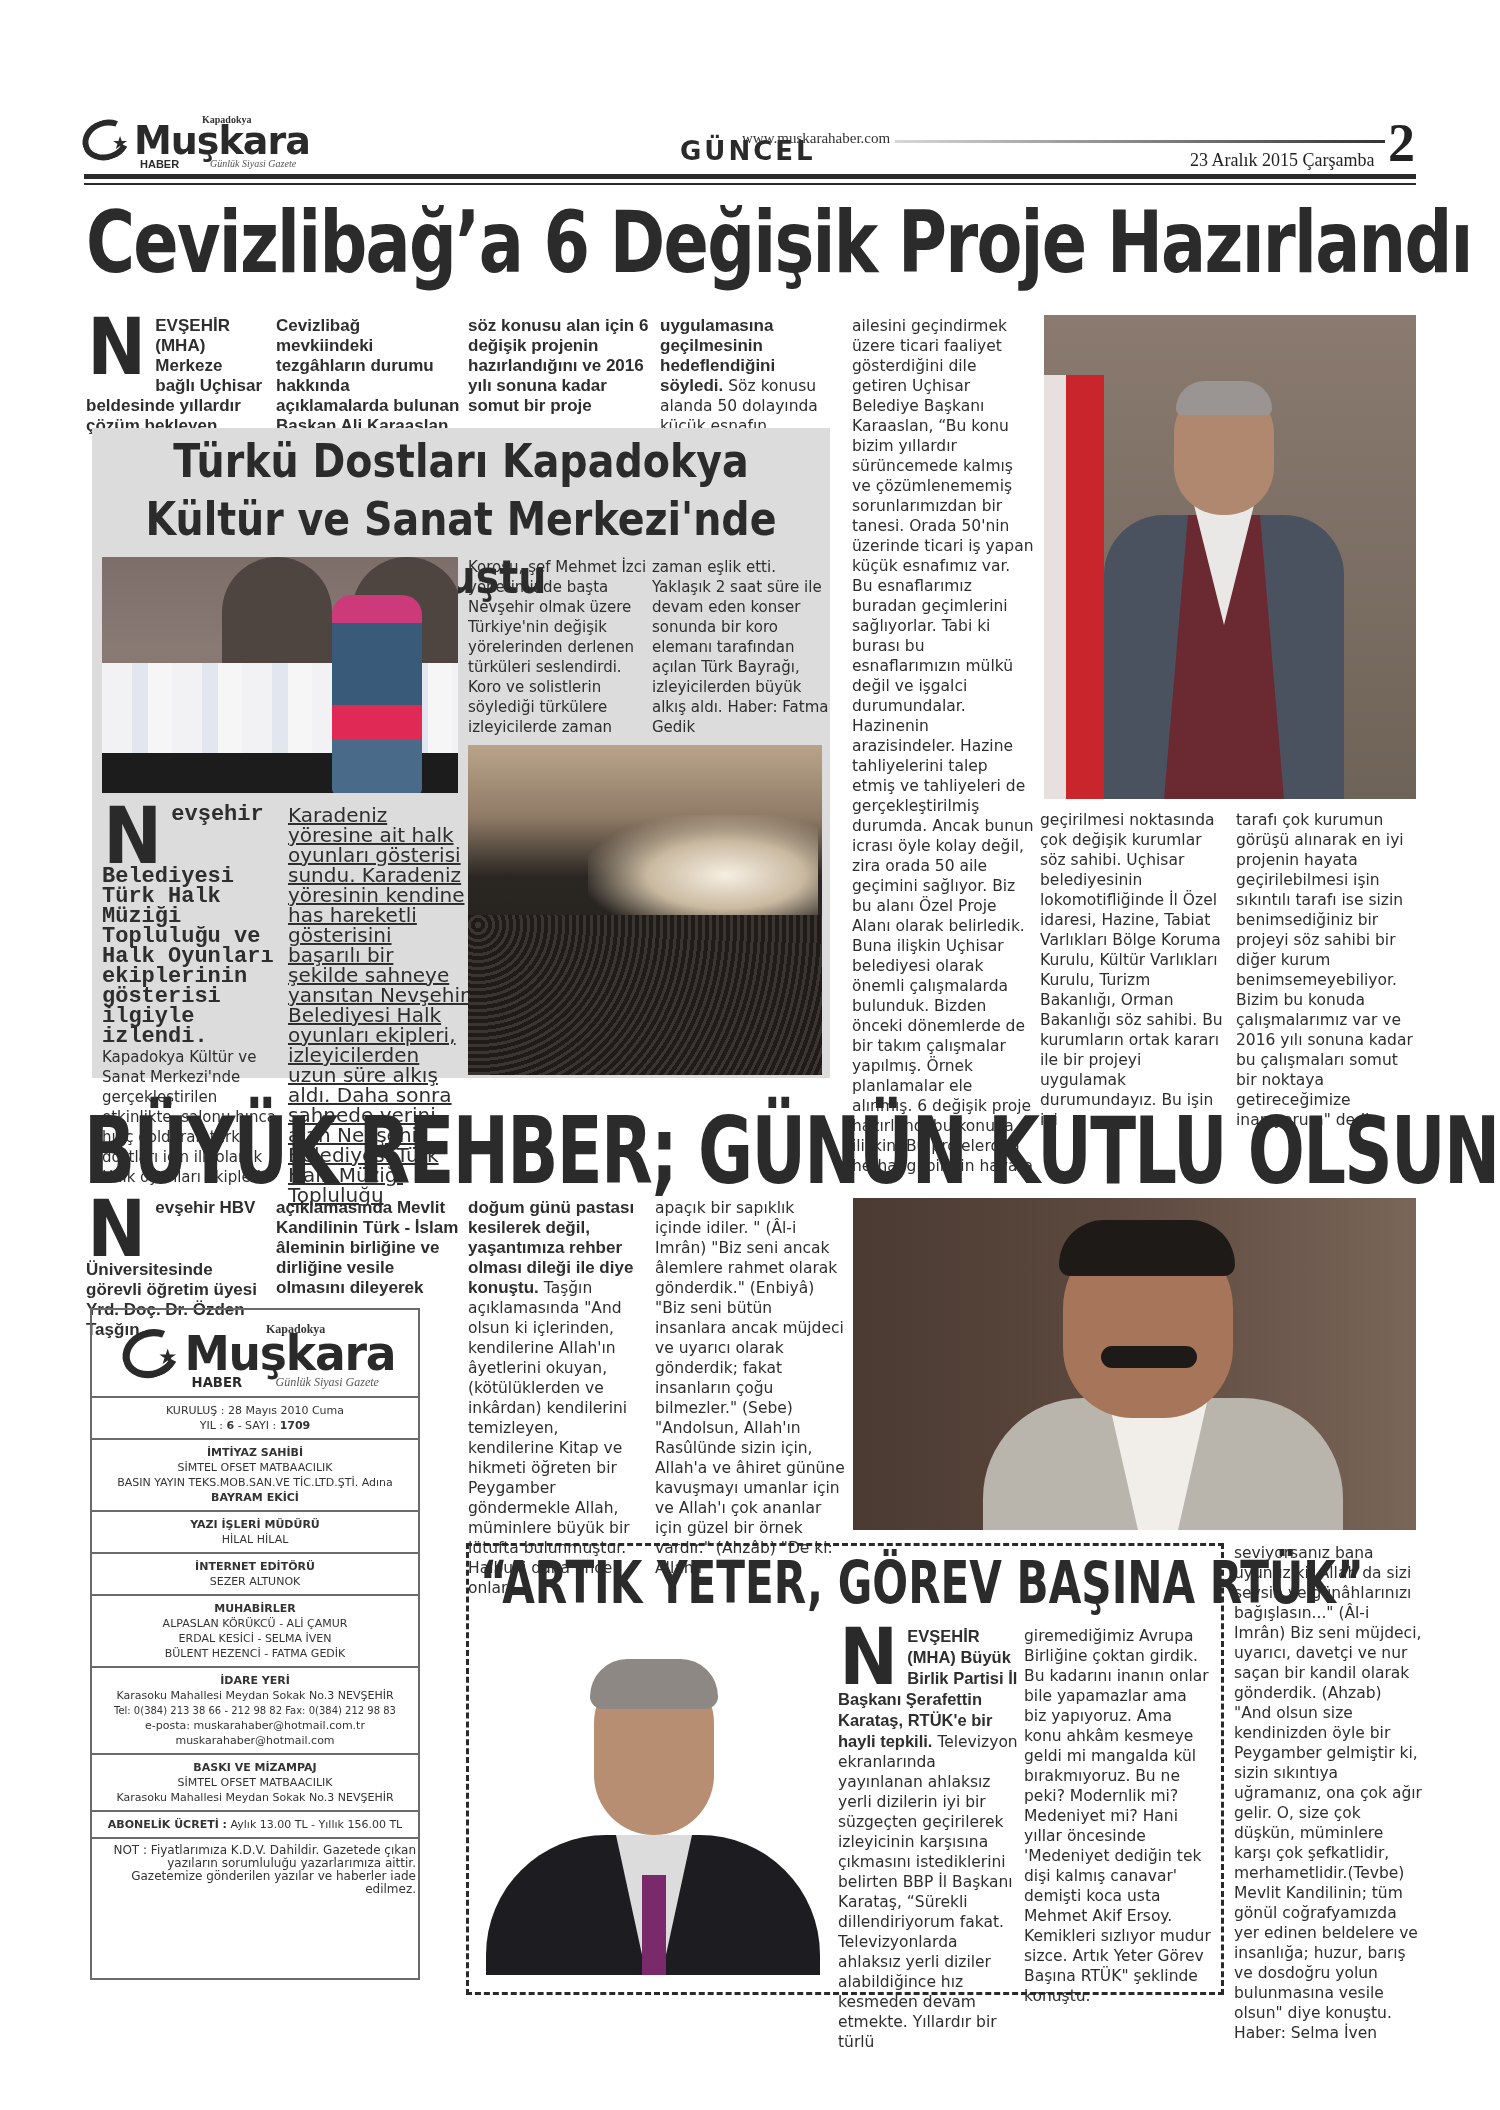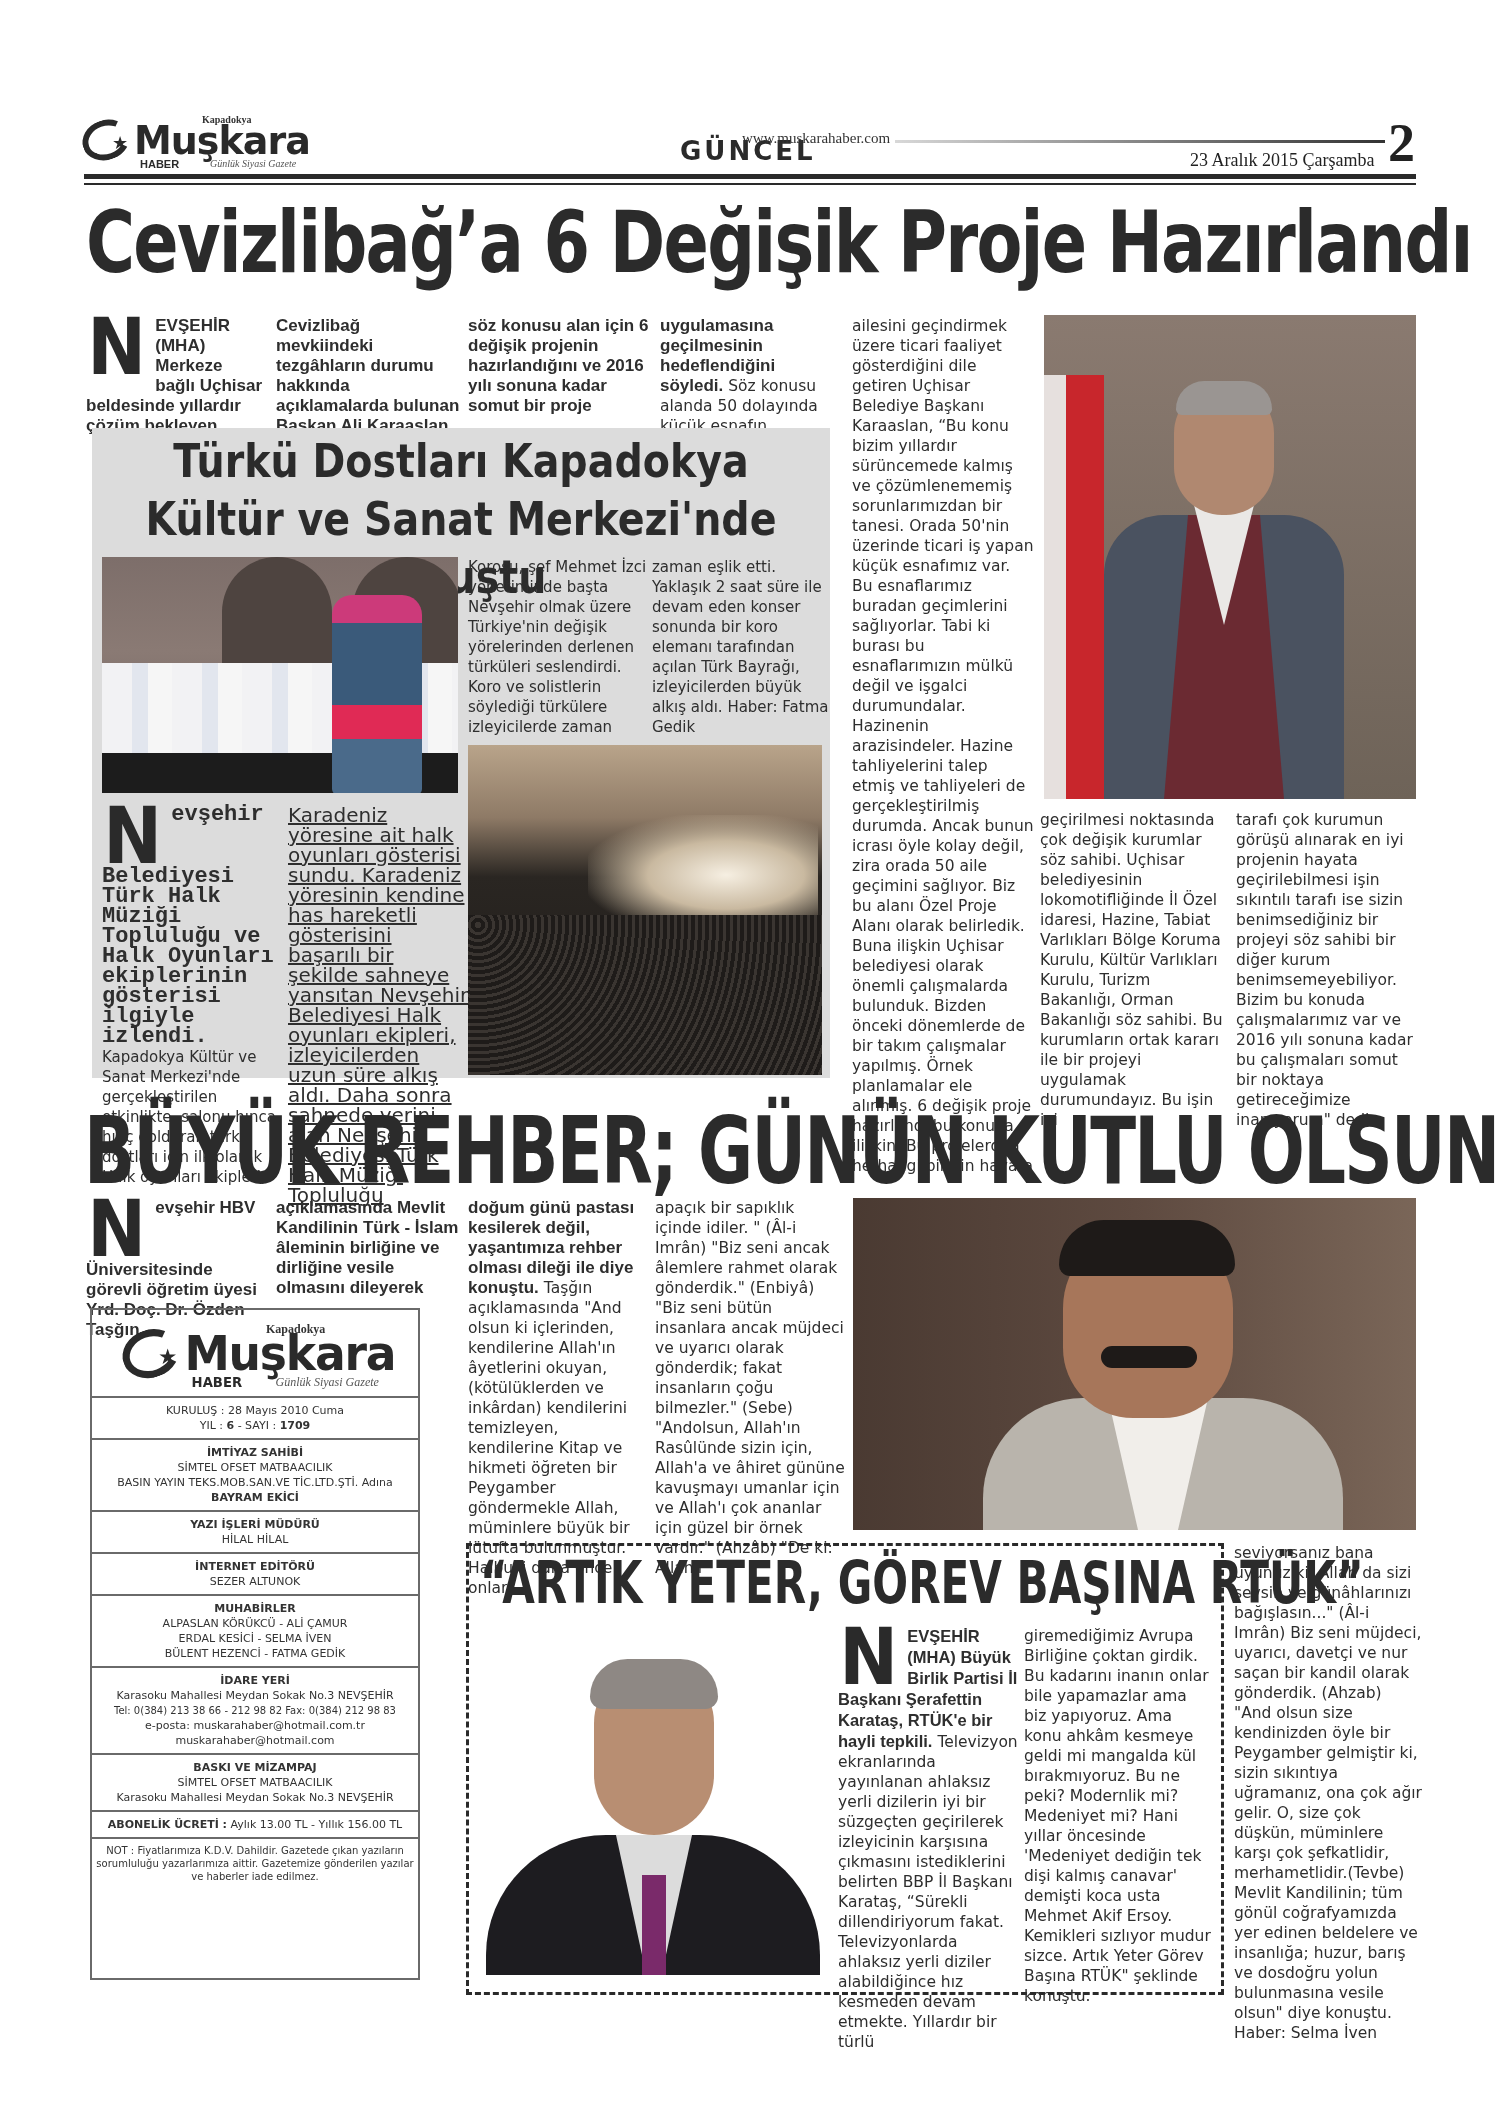--- a/index.html
+++ b/index.html
@@ -71,21 +71,21 @@
   .kar-tie { position: absolute; left: 156px; top: 230px; width: 24px; height: 100px; background: #7a2a6a; }
   .kar-head { position: absolute; left: 108px; top: 20px; width: 120px; height: 170px; background: #b88e72; border-radius: 58px 58px 60px 60px; }
   .kar-hair { position: absolute; left: 104px; top: 14px; width: 128px; height: 50px; background: #8e8884; border-radius: 60px 60px 20px 20px; }
 
   
   .impressum { position: absolute; left: 90px; top: 1308px; width: 330px; height: 672px; border: 2px solid #6a6a6a; font-family: "DejaVu Sans", sans-serif; color: #333; text-align: center; }
   .imp-logo { position: relative; height: 88px; border-bottom: 2px solid #6a6a6a; }
   .imp-sec { border-bottom: 2px solid #6a6a6a; padding: 5px 2px; font-size: 11px; line-height: 15px; }
   .imp-sec:last-child { border-bottom: none; }
   .imp-sec .t { font-weight: bold; }
-  .imp-small { font-size: 10px; line-height: 13px; }
+  .imp-small { font-size: 12px; line-height: 13px; text-align: right; }
 
   
   .dashbox { position: absolute; left: 466px; top: 1543px; width: 758px; height: 452px; border: 3px dashed #2a2a2a; }
   .rtuk-title { position: absolute; left: 480px; top: 1548px; font-family: "DejaVu Sans", sans-serif; font-weight: bold; font-size: 54px; color: #2b2b2b; white-space: nowrap; transform: scale(0.78, 1.1); transform-origin: left top; }
 </style>
 </head>
 <body>
 
 <div class="logo">
   <div class="logo-swoosh"></div>

